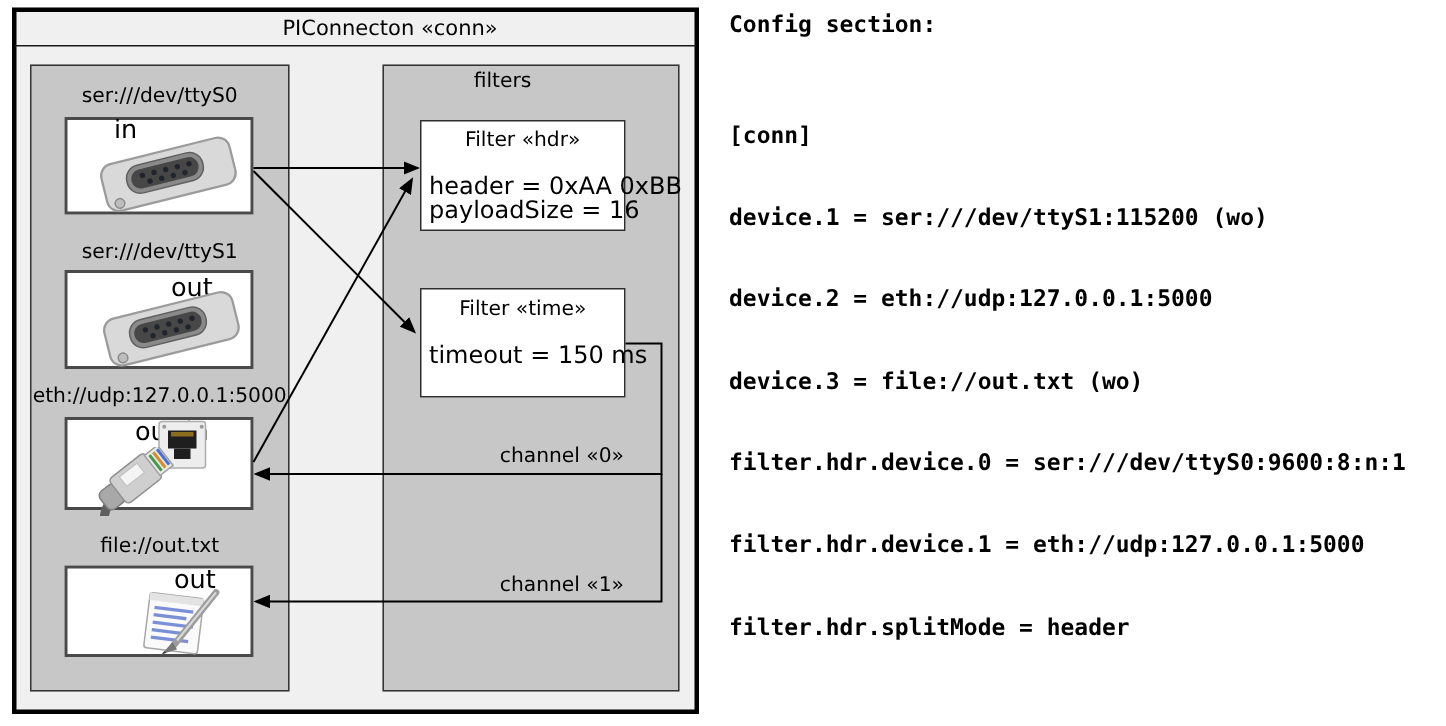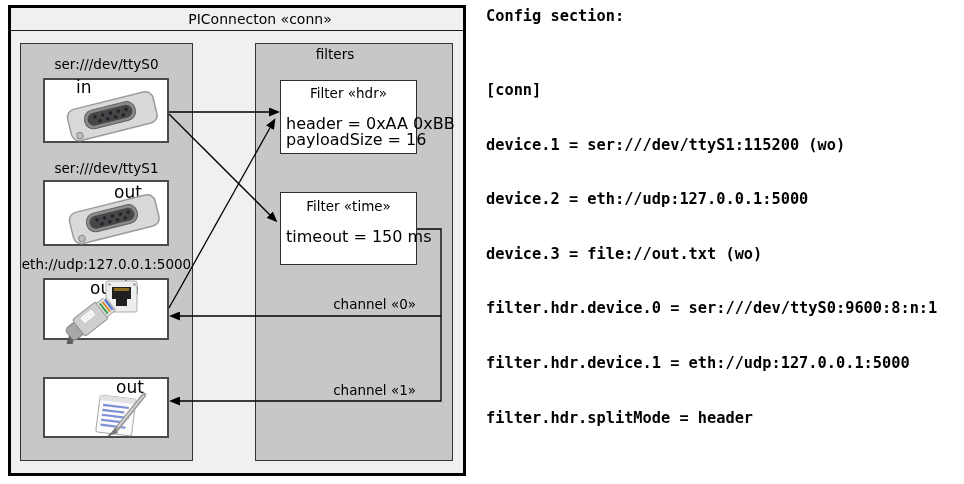--- a/index.html
+++ b/index.html
@@ -100,20 +100,21 @@
       <rect x="12" y="16" width="14" height="15" rx="4" fill="#a8a8a8" stroke="#7d7d7d"></rect>
       <rect x="24" y="13" width="30" height="21" rx="3" fill="#cfcfcf" stroke="#8f8f8f"></rect>
       <rect x="31" y="16" width="15" height="8" fill="#f4f4f4" stroke="#c2c2c2" stroke-width="0.8"></rect>
       <rect x="53" y="15" width="11" height="17" fill="#e9e9e9" stroke="#9f9f9f"></rect>
       <rect x="54.8" y="17" width="2" height="13" fill="#3f9b4a"></rect>
       <rect x="58" y="17" width="2" height="13" fill="#d98a2b"></rect>
       <rect x="61.2" y="17" width="2" height="13" fill="#4a6fd4"></rect>
     </g>
   </svg>
 
+  <div class="abs devlbl" style="top:356px;">file://out.txt</div>
   <div class="abs devbox" style="top:377px;height:61px;"></div>
   <div class="abs dirlbl" style="left:116px;top:377px;">out</div>
   <svg class="abs" style="left:92px;top:390px;" width="58" height="48" viewBox="0 0 58 48">
     <g transform="rotate(7 24 24)">
       <rect x="6" y="7" width="36" height="37" rx="2" fill="#fafafa" stroke="#a8a8a8"></rect>
       <rect x="6" y="7" width="36" height="5" fill="#e3e3e3"></rect>
       <g stroke="#7b8fd6" stroke-width="2.2">
         <line x1="10" y1="16.5" x2="36" y2="16.5"></line>
         <line x1="10" y1="21.5" x2="32" y2="21.5"></line>
         <line x1="10" y1="26.5" x2="37" y2="26.5"></line>

